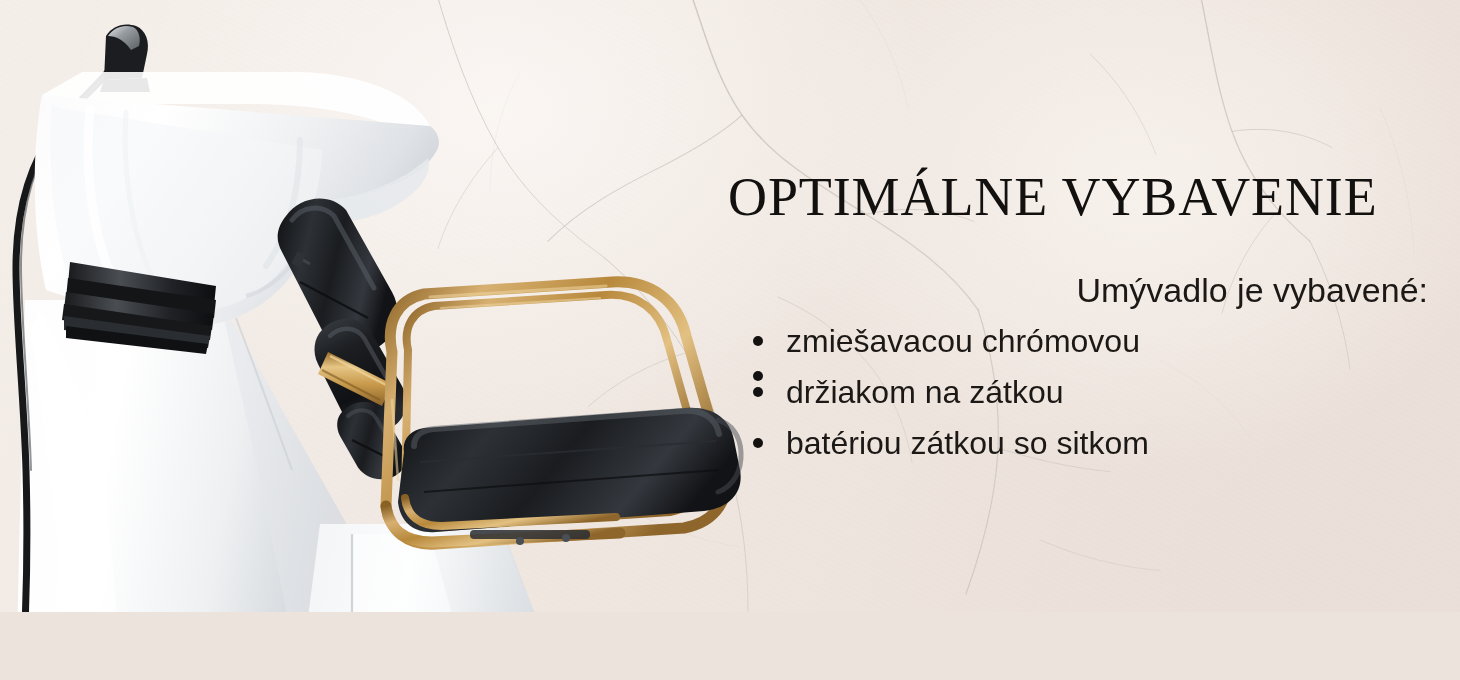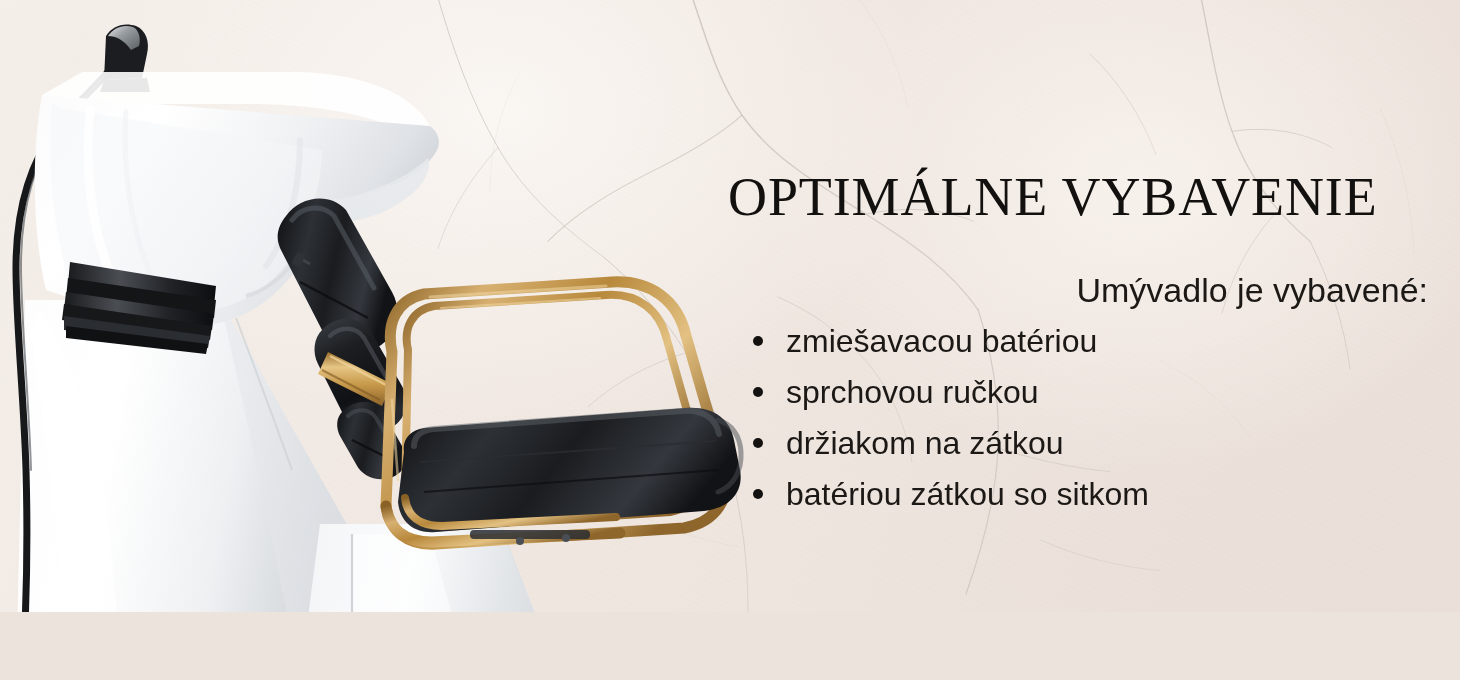--- a/index.html
+++ b/index.html
@@ -327,25 +327,24 @@
   </div>
 
   <div class="copy">
     <h1 class="headline">OPTIMÁLNE VYBAVENIE</h1>
 
     <p class="lead">Umývadlo je vybavené:</p>
 
     <ul class="features">
       <li>
         <span class="dot"></span>
-        <span>zmiešavacou batériou</span>
+        <span>zmiešavacou chrómovou</span>
       </li>
       <li>
         <span class="dot"></span>
-        <span>sprchovou ručkou</span>
       </li>
       <li>
         <span class="dot"></span>
         <span>držiakom na zátkou</span>
       </li>
       <li>
         <span class="dot"></span>
         <span>batériou zátkou so sitkom</span>
       </li>
     </ul>

